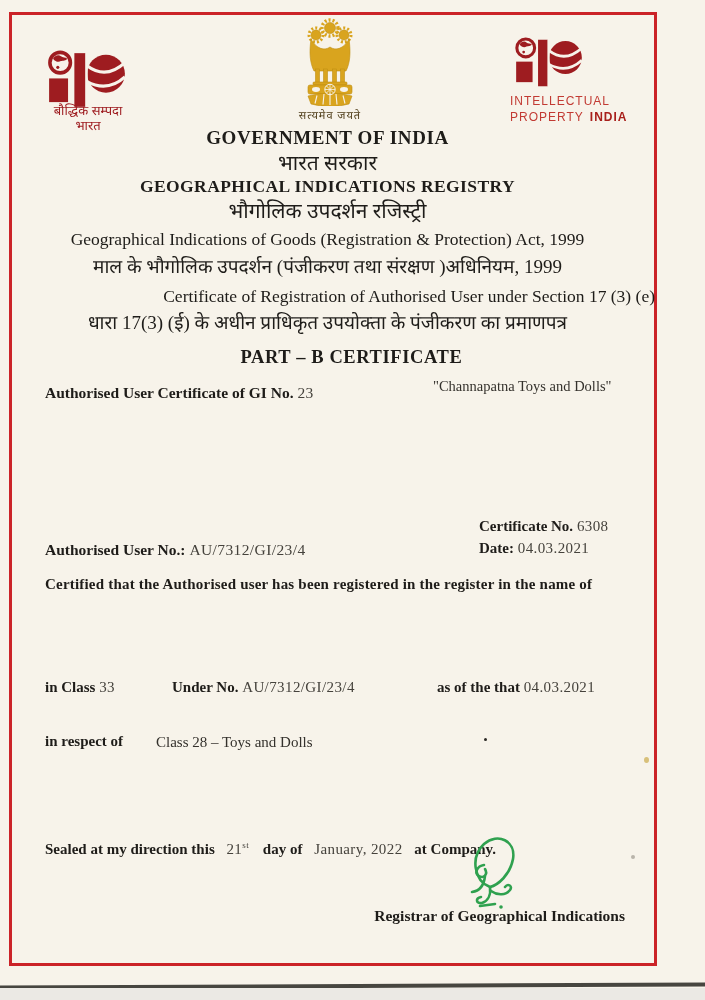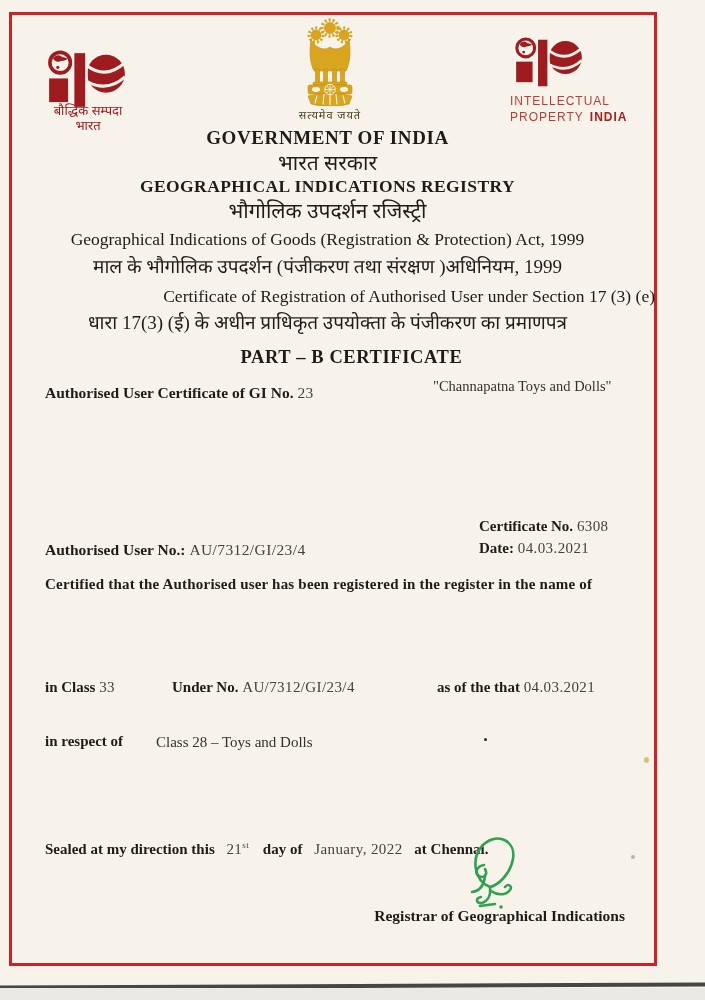--- a/index.html
+++ b/index.html
@@ -192,21 +192,21 @@
   <div>
     <span class="row b" style="left:45px;top:733px;">in respect of</span>
     <span class="row" style="left:156px;top:734px;font-size:15px;color:#34312c;">Class 28 – Toys and Dolls</span>
   </div>
 
   <div class="row" style="left:45px;top:840px;">
     <span class="b">Sealed at my direction this</span>
     <span style="margin-left:8px;"><span class="val">21</span><span class="sup val">st</span></span>
     <span class="b" style="margin-left:10px;">day of</span>
     <span class="val" style="margin-left:8px;">January, 2022</span>
-    <span class="b" style="margin-left:8px;">at Chennai.</span>
+    <span class="b" style="margin-left:8px;">at Company.</span>
   </div>
 
   <div class="abs" style="left:462px;top:833px;">
     <svg width="64" height="80" viewBox="0 0 64 80">
       <g fill="none" stroke="#2fa14f" stroke-width="2.6" stroke-linecap="round">
         <path d="M28,54 C12,48 8,24 22,11 C36,-1 54,8 51,26 C48,42 36,52 28,54"></path>
         <path d="M22,32 C15,33 12,40 17,43 C22,46 26,41 23,36"></path>
         <path d="M23,43 C22,52 18,58 10,59"></path>
         <path d="M28,54 C29,62 26,68 20,70 C14,71 13,65 19,64"></path>
         <path d="M29,58 C36,63 44,62 48,57 C51,53 46,50 43,54"></path>

